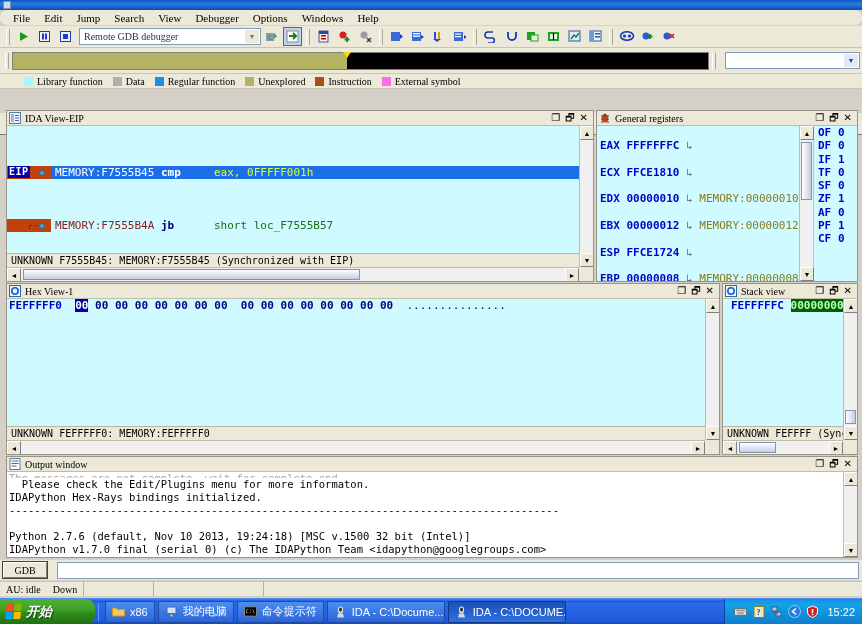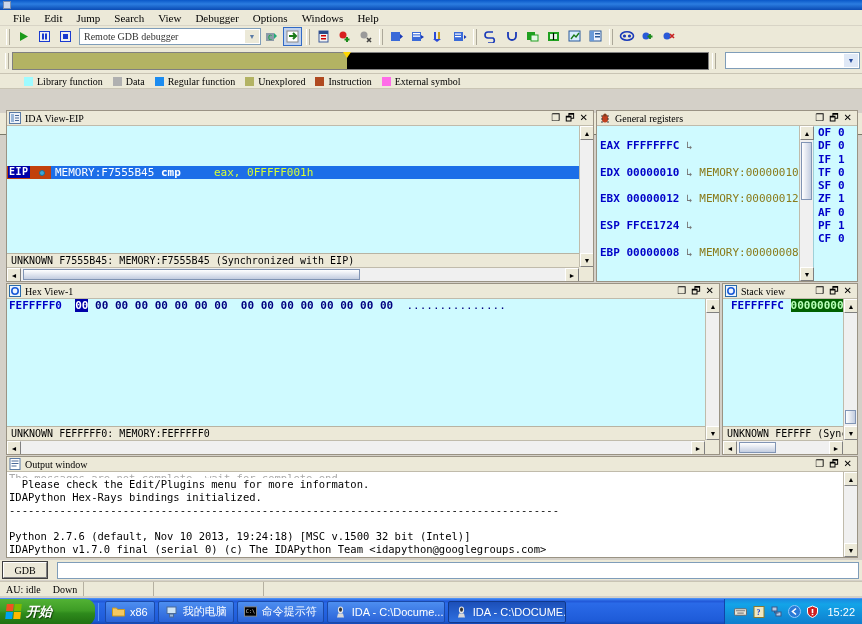--- a/index.html
+++ b/index.html
@@ -32,20 +32,21 @@
   
   .menubar {
     height: 16px;
     background: #ece9d8;
     border-bottom: 1px solid #d8d4c6;
     display: flex;
     align-items: center;
     padding-left: 6px;
     font-size: 11px;
     font-family: "Liberation Serif", serif;
+    border-radius: 7px;
   }
   .menubar .mi {
     padding: 1px 7px;
     color: #000;
     white-space: nowrap;
     cursor: default;
   }
 
   
   .toolbar {
@@ -721,20 +722,27 @@
       <div class="disasm">
 
         <div class="dis-row current">
           <div class="dis-gutter">
             <span class="eipbadge">EIP</span>
             <span class="bpdot"></span>
           </div>
           <div class="dis-text"><span class="addr">MEMORY:F7555B45</span> <span class="mn">cmp</span>     <span class="op">eax, 0FFFFF001h</span></div>
         </div>
 
+        <div class="dis-row">
+          <div class="dis-gutter">
+            <span class="arrowtop" style="top:6px;"></span>
+            <span class="bpdot"></span>
+          </div>
+          <div class="dis-text"><span class="addr">MEMORY:F7555B4A</span> <span class="mn">jb</span>      <span class="op">short loc_F7555B57</span></div>
+        </div>
 
         
 
         
 
         
 
         
 
         
@@ -778,20 +786,21 @@
       <span class="pbtns">
         <span>❐</span>
         <span>🗗</span>
         <span>✕</span>
       </span>
     </div>
     <div class="panel-body">
       <div class="regbody">
         <div class="reglist">
 <div><span class="reg-name">EAX</span> <span class="reg-val">FFFFFFFC</span> <span class="reg-arrow">↳</span> <span class="reg-mem"></span></div>
+<div><span class="reg-name">ECX</span> <span class="reg-val">FFCE1810</span> <span class="reg-arrow">↳</span> <span class="reg-mem"></span></div>
 <div><span class="reg-name">EDX</span> <span class="reg-val">00000010</span> <span class="reg-arrow">↳</span> <span class="reg-mem">MEMORY:00000010</span></div>
 <div><span class="reg-name">EBX</span> <span class="reg-val">00000012</span> <span class="reg-arrow">↳</span> <span class="reg-mem">MEMORY:00000012</span></div>
 <div><span class="reg-name">ESP</span> <span class="reg-val">FFCE1724</span> <span class="reg-arrow">↳</span> <span class="reg-mem"></span></div>
 <div><span class="reg-name">EBP</span> <span class="reg-val">00000008</span> <span class="reg-arrow">↳</span> <span class="reg-mem">MEMORY:00000008</span></div>
 
 
 
 
         </div>
         <div class="vscroll" style="position:relative;bottom:auto;top:auto;height:100%;flex:0 0 14px;">

